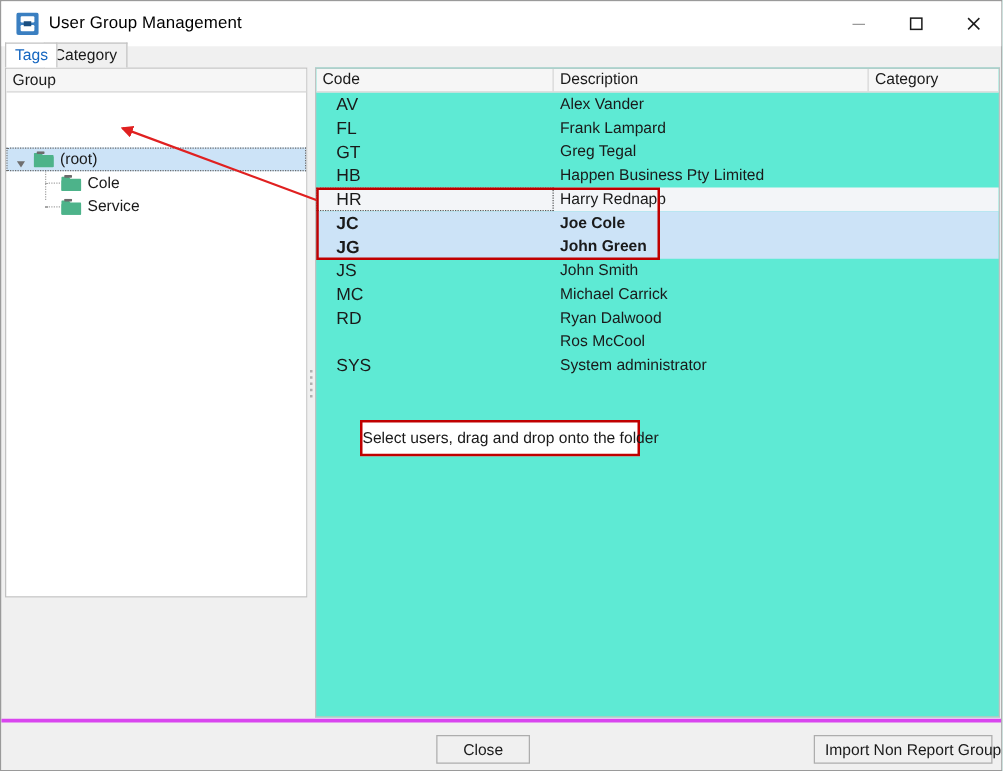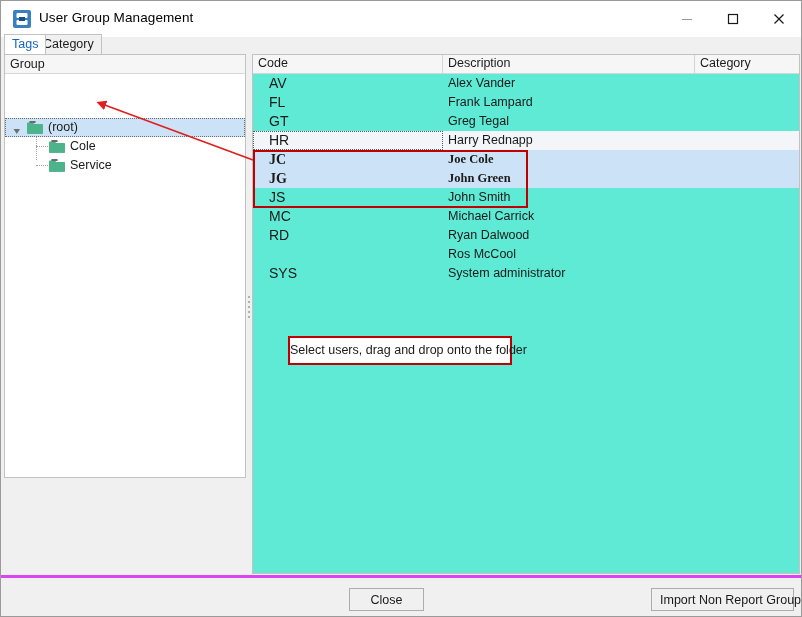--- a/index.html
+++ b/index.html
@@ -229,21 +229,21 @@
     left: 0; top: 19px;
     width: 546px;
   }
   .grid-row {
     position: relative;
     height: 19px;
     white-space: nowrap;
     cursor: default;
   }
   .grid-row.sel-light { background: #f3f5f8; }
-  .grid-row.sel-blue  { background: #cce3f7; font-family: Liberation Serif, serif; }
+  .grid-row.sel-blue  { background: #cce3f7; }
   .cell-code {
     position: absolute;
     left: 0; top: 1px;
     width: 190px;
     box-sizing: border-box;
     padding-left: 16px;
     font-size: 14px;
     line-height: 17px;
     color: #1a1a1a;
   }
@@ -445,20 +445,25 @@
         <div class="grid-row">
           <div class="cell-code">FL</div>
           <div class="cell-desc">Frank Lampard</div>
           <div class="cell-cat"></div>
         </div>
         <div class="grid-row">
           <div class="cell-code">GT</div>
           <div class="cell-desc">Greg Tegal</div>
           <div class="cell-cat"></div>
         </div>
+        <div class="grid-row">
+          <div class="cell-code">HB</div>
+          <div class="cell-desc">Happen Business Pty Limited</div>
+          <div class="cell-cat"></div>
+        </div>
         <div class="grid-row sel-light focused">
           <div class="cell-code">HR</div>
           <div class="cell-desc">Harry Rednapp</div>
           <div class="cell-cat"></div>
         </div>
         <div class="grid-row sel-blue bold">
           <div class="cell-code">JC</div>
           <div class="cell-desc">Joe Cole</div>
           <div class="cell-cat"></div>
         </div>

